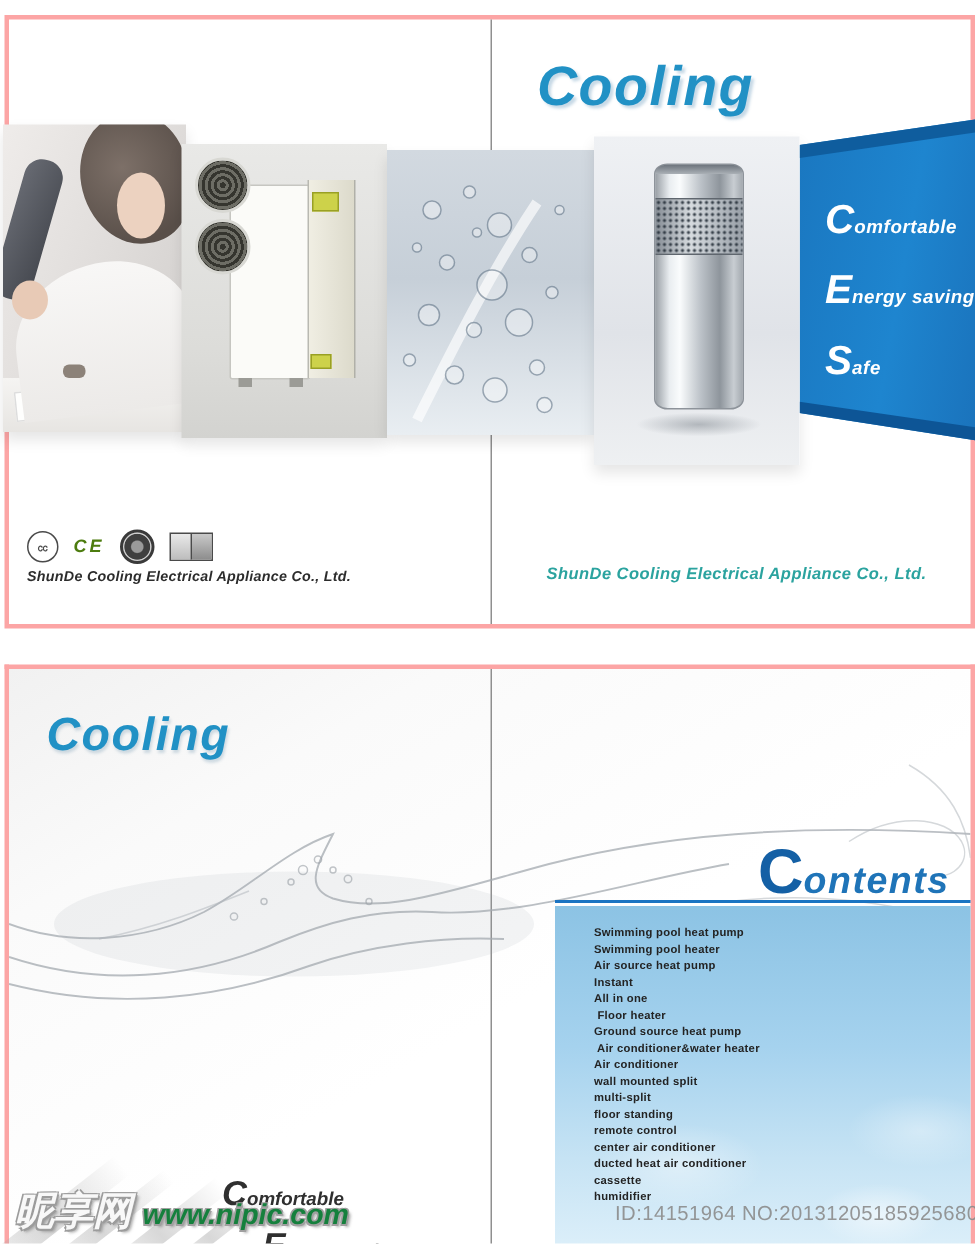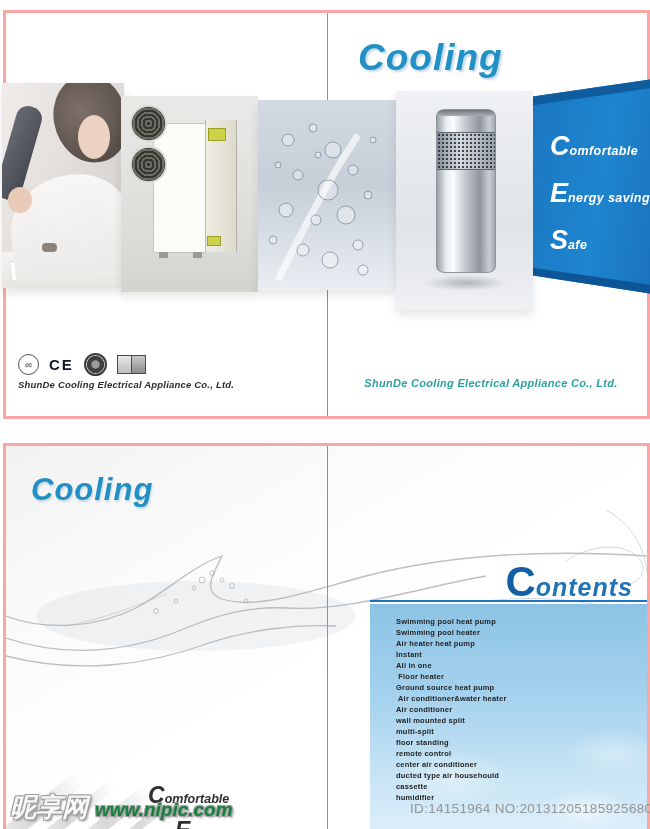--- a/index.html
+++ b/index.html
@@ -74,21 +74,21 @@
   .feat-line{position:absolute;left:17px;display:flex;align-items:baseline;color:#fff;
     font-style:italic;font-weight:bold;white-space:nowrap;}
   .feat-initial{font-size:27px;line-height:1;}
   .feat-rest{font-size:12.5px;letter-spacing:.4px;}
   #feat-1{top:56px;} #feat-2{top:103px;} #feat-3{top:150px;}
   
   .cert-row{position:absolute;left:12px;top:340px;height:22px;display:flex;align-items:center;gap:10px;}
   .cert{display:inline-block;}
   .cert-circle{width:19px;height:19px;border:1.6px solid #4a4a4a;border-radius:50%;
     display:flex;align-items:center;justify-content:center;font-size:8px;color:#4a4a4a;font-weight:bold;}
-  .ce-mark{font-size:15px;font-weight:bold;color:#0f172a;letter-spacing:2px;font-family:"Liberation Sans",sans-serif;}
+  .ce-mark{font-size:12px;font-weight:bold;color:#4d7c0f;letter-spacing:2px;font-family:"Liberation Sans",sans-serif;font-style:italic;}
   .cert-globe{width:19px;height:19px;border-radius:50%;border:2px solid #3a3a3a;
     background:radial-gradient(circle,#9a9a9a 0 28%,#3f3f3f 34% 62%,#cfcfcf 66%);}
   .energy-label{width:27px;height:17px;border:1px solid #4a4a4a;display:flex;}
   .energy-label .cell{flex:1;background:linear-gradient(180deg,#e9e9e9,#bdbdbd);}
   .energy-label .cell+.cell{border-left:1px solid #4a4a4a;background:linear-gradient(180deg,#c9c9c9,#8d8d8d);}
   .company-back{position:absolute;left:12px;top:366px;font-size:9.5px;font-weight:bold;font-style:italic;
     color:#2c2c2c;letter-spacing:.2px;white-space:nowrap;}
   .company-front{position:absolute;left:330px;top:364px;width:310px;text-align:center;font-size:11px;
     font-weight:bold;font-style:italic;color:#2ba39f;letter-spacing:.3px;white-space:nowrap;}
   
@@ -259,33 +259,33 @@
   <div class="contents-head">
     <span class="big-c">C</span>
       <span class="rest">ontents</span>
   </div>
   <div class="contents-rule"></div>
 
   <div class="contents-box">
     <div class="contents-list">
         <div class="c-item">Swimming pool heat pump</div>
         <div class="c-item">Swimming pool heater</div>
-        <div class="c-item">Air heater heat pump</div>
+        <div class="c-item">Air source heat pump</div>
         <div class="c-item">Instant</div>
         <div class="c-item">All in one</div>
         <div class="c-item"> Floor heater</div>
         <div class="c-item">Ground source heat pump</div>
         <div class="c-item"> Air conditioner&amp;water heater</div>
         <div class="c-item">Air conditioner</div>
         <div class="c-item">wall mounted split</div>
         <div class="c-item">multi-split</div>
         <div class="c-item">floor standing</div>
         <div class="c-item">remote control</div>
         <div class="c-item">center air conditioner</div>
-        <div class="c-item">ducted type air househould</div>
+        <div class="c-item">ducted heat air conditioner</div>
         <div class="c-item">cassette</div>
         <div class="c-item">humidifier</div>
       </div>
   </div>
 </div>
 
 <div class="footer-feat" id="footer-feat-1">
   <span class="big">C</span>
     <span class="small">omfortable</span>
 </div>

